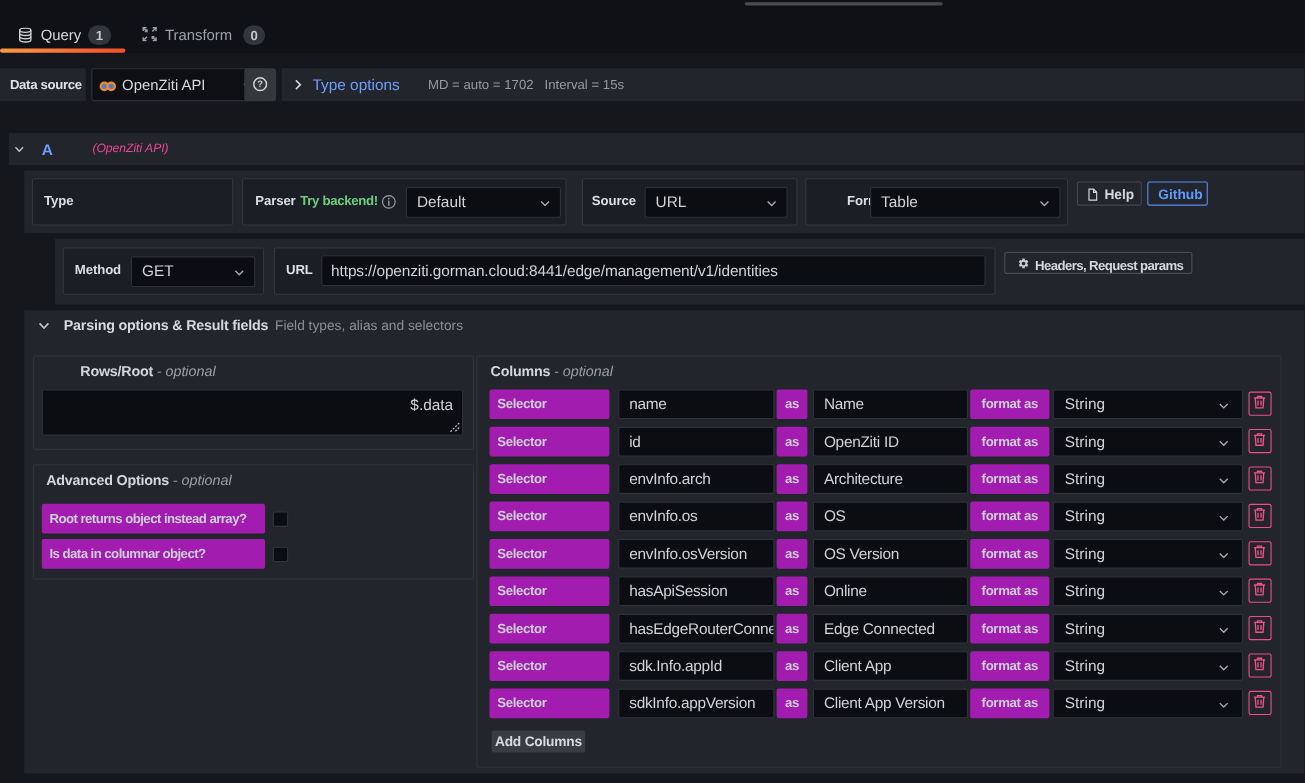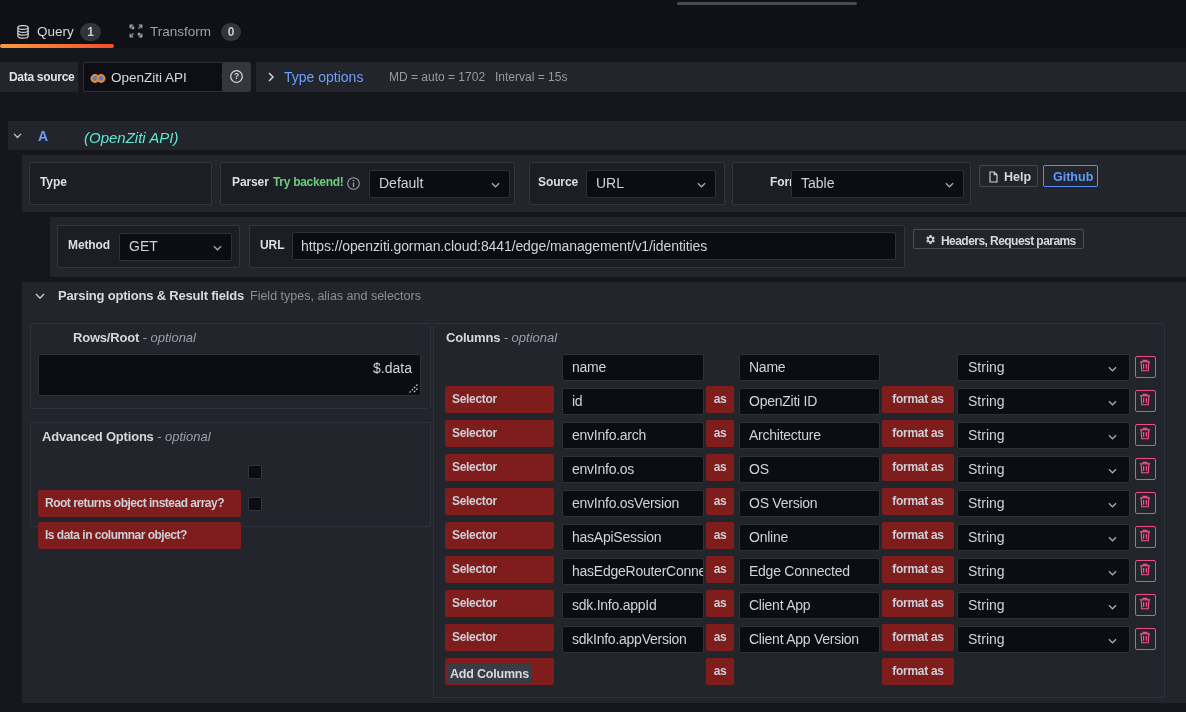--- a/index.html
+++ b/index.html
@@ -9,21 +9,21 @@
 .band { background:#22252b; }
 .grp { position:absolute; border:1px solid #33363d; background:#1b1e24; border-radius:2px; height:43px; }
 .grp .lbl { position:absolute; font-size:12px; font-weight:700; color:#dcdfe3; top:12px; letter-spacing:-0.1px; white-space:nowrap; }
 .sel { position:absolute; background:#0c0d12; border:1px solid #2e3138; border-radius:2px; height:28px; color:#d0d3d8; font-size:14px; }
 .sel .txt { position:absolute; left:9px; top:4px; white-space:nowrap; }
 .sel svg.chev { position:absolute; right:9px; top:11px; }
 .inp { position:absolute; background:#0c0d12; border:1px solid #2e3138; border-radius:2px; color:#d0d3d8; font-size:14px; white-space:nowrap; }
 .ibx { position:absolute; border:1px solid #2f323a; border-radius:2px; }
 .boxtitle { font-size:13px; font-weight:700; color:#d4d8dd; white-space:nowrap; letter-spacing:-0.2px; }
 .opt { font-weight:400; font-style:italic; color:#9aa0a8; font-size:13px; letter-spacing:0; }
-.cchip { position:absolute; background:#7f1d1d; border-radius:2px; height:27px; font-size:12px; font-weight:700; color:#cbd0d7; line-height:27px; letter-spacing:-0.3px; white-space:nowrap; padding-left:7px;margin-top:32px; }
+.cchip { position:absolute; background:#a21caf; border-radius:2px; height:27px; font-size:12px; font-weight:700; color:#cbd0d7; line-height:27px; letter-spacing:-0.3px; white-space:nowrap; padding-left:7px; }
 .cinp { position:absolute; background:#0c0d12; border:1px solid #2e3138; border-radius:2px; height:27px; font-size:14px; color:#d0d3d8; line-height:25px; padding-left:9px; white-space:nowrap; overflow:hidden; letter-spacing:-0.25px; }
 .csel { position:absolute; background:#0c0d12; border:1px solid #2e3138; border-radius:2px; height:27px; font-size:14px; color:#d0d3d8; line-height:25px; padding-left:10px; white-space:nowrap; }
 .trash { position:absolute; width:21px; height:22px; border:1.5px solid #ef4d87; border-radius:2px; }
 .trash svg { position:absolute; left:3px; top:2px; }
 </style>
 </head>
 <body>
 
 <div class="abs" style="left:0;top:0;width:1186px;height:48px;background:#101116;"></div>
 
@@ -82,21 +82,21 @@
   <div class="abs" style="left:28px;top:7px;font-size:14px;color:#6e9fff;">Type options</div>
   <div class="abs" style="left:133px;top:8px;font-size:12px;color:#989ba1;">MD = auto = 1702</div>
   <div class="abs" style="left:239px;top:8px;font-size:12px;color:#989ba1;">Interval = 15s</div>
 </div>
 
 <div class="abs band" style="left:8px;top:121px;width:1178px;height:29px;">
   <svg class="abs" style="left:5px;top:12px;" width="9" height="6" viewBox="0 0 10 7" fill="none" stroke="#c3c6cb" stroke-width="1.5">
       <path d="M1 1 L5 5.2 L9 1"></path>
     </svg>
   <div class="abs" style="left:30px;top:7px;font-size:14px;font-weight:700;color:#6e9fff;">A</div>
-  <div class="abs" style="left:76px;top:8px;font-size:15px;font-style:italic;color:#5eead4;">(OpenZiti API)</div>
+  <div class="abs" style="left:76px;top:8px;font-size:11px;font-style:italic;color:#ec4899;">(OpenZiti API)</div>
 </div>
 
 <div class="abs band" style="left:22px;top:155px;width:1164px;height:57px;">
   <div class="grp" style="left:7px;top:7px;width:183px;">
     <div class="lbl" style="left:10px;">Type</div>
   </div>
   <div class="grp" style="left:198px;top:7px;width:295px;">
     <div class="lbl" style="left:11px;">Parser</div>
     <div class="lbl" style="left:52px;color:#6ccf7f;letter-spacing:-0.3px;">Try backend!</div>
     <svg class="abs" style="left:126px;top:14px;" width="13" height="13" viewBox="0 0 14 14" fill="none">

